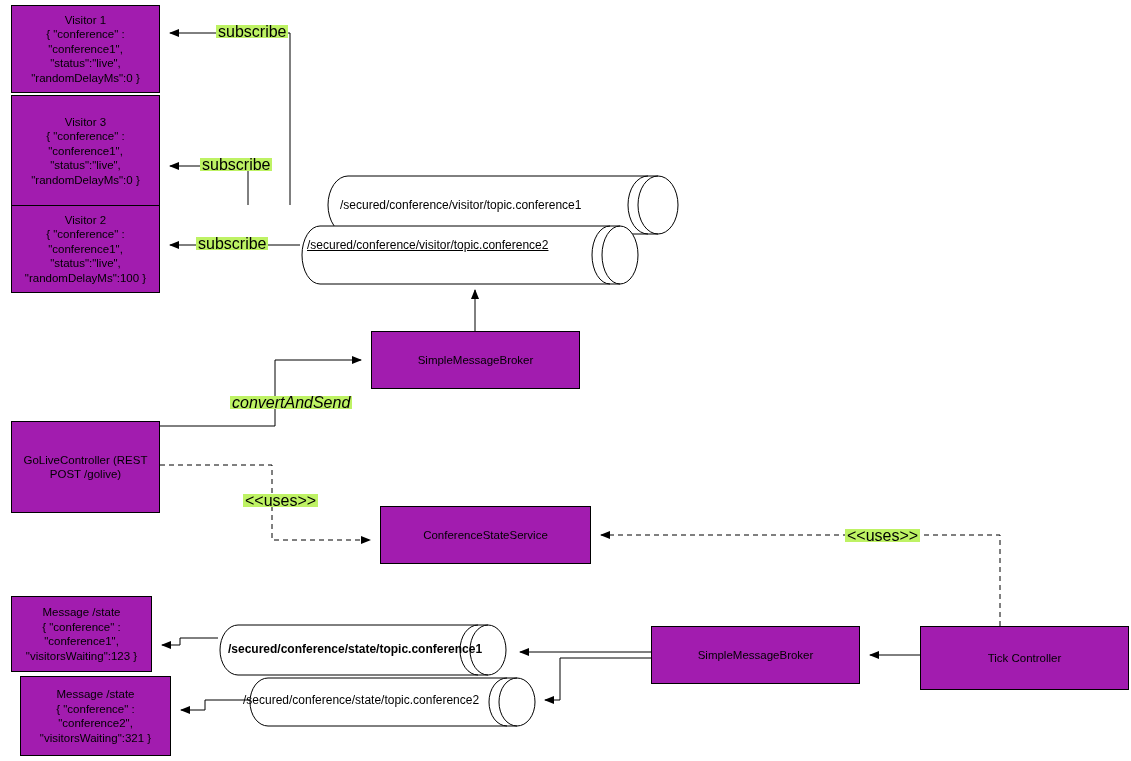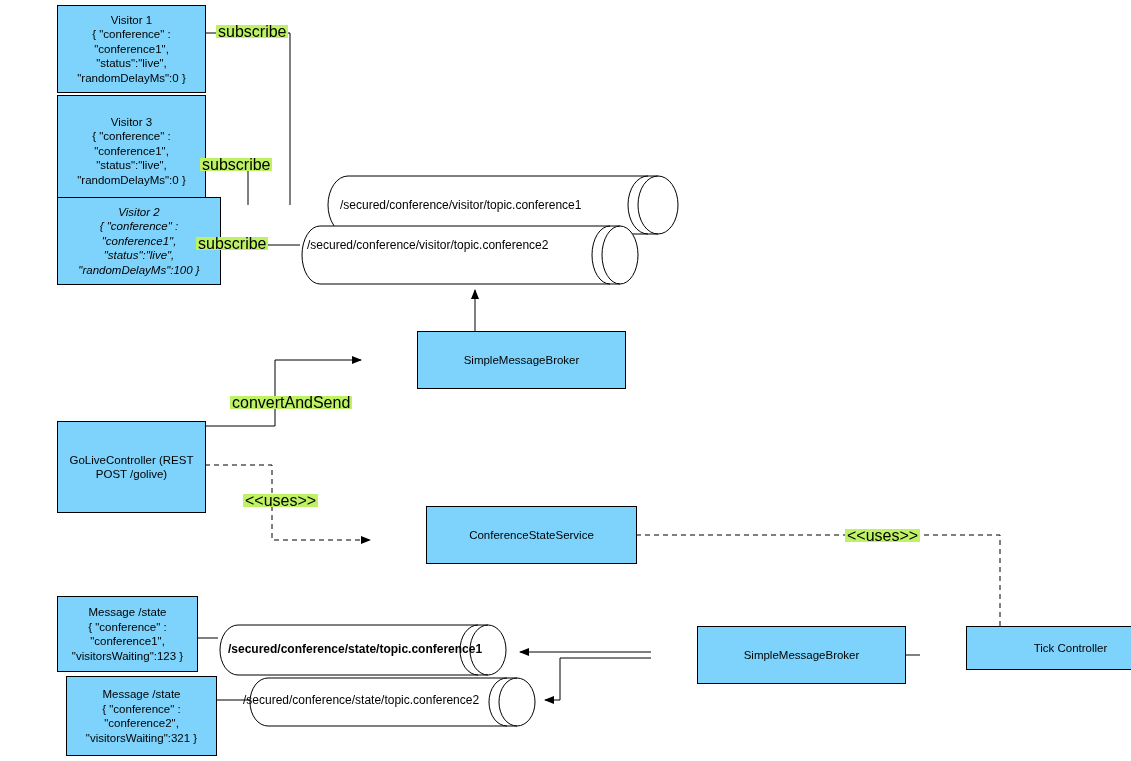--- a/index.html
+++ b/index.html
@@ -22,29 +22,28 @@
     left: 0;
     top: 0;
     width: 1131px;
     height: 761px;
     pointer-events: none;
   }
   .node {
     position: absolute;
     box-sizing: border-box;
     border: 1px solid #000000;
-    background: #7dd3fc;
+    background: #a21caf;
     display: flex;
     align-items: center;
     justify-content: center;
     text-align: center;
     font-size: 11.5px;
     line-height: 14.5px;
     color: #000000;
-    margin-left: 46px;
   }
   .node .inner {
     width: 100%;
     padding: 0 4px;
     box-sizing: border-box;
     white-space: pre-line;
   }
   .cyl-label {
     position: absolute;
     font-size: 12px;
@@ -128,61 +127,61 @@
 "status":"live",
 "randomDelayMs":0 }</span>
   </div>
   <div class="node" style="left:11px; top:95px; width:149px; height:112px;">
     <span class="inner">Visitor 3
 { "conference" :
 "conference1",
 "status":"live",
 "randomDelayMs":0 }</span>
   </div>
-  <div class="node" style="left:11px; top:197px; width:164px; height:88px;font-style:italic;">
+  <div class="node" style="left:11px; top:205px; width:149px; height:88px;">
     <span class="inner">Visitor 2
 { "conference" :
 "conference1",
 "status":"live",
 "randomDelayMs":100 }</span>
   </div>
   <div class="node" style="left:371px; top:331px; width:209px; height:58px;">
     <span class="inner">SimpleMessageBroker</span>
   </div>
   <div class="node" style="left:11px; top:421px; width:149px; height:92px;">
     <span class="inner">GoLiveController (REST
 POST /golive)</span>
   </div>
   <div class="node" style="left:380px; top:506px; width:211px; height:58px;">
     <span class="inner">ConferenceStateService</span>
   </div>
   <div class="node" style="left:651px; top:626px; width:209px; height:58px;">
     <span class="inner">SimpleMessageBroker</span>
   </div>
-  <div class="node" style="left:920px; top:626px; width:209px; height:44px;">
+  <div class="node" style="left:920px; top:626px; width:209px; height:64px;">
     <span class="inner">Tick Controller</span>
   </div>
   <div class="node" style="left:11px; top:596px; width:141px; height:76px;">
     <span class="inner">Message /state
 { "conference" :
 "conference1",
 "visitorsWaiting":123 }</span>
   </div>
   <div class="node" style="left:20px; top:676px; width:151px; height:80px;">
     <span class="inner">Message /state
 { "conference" :
 "conference2",
 "visitorsWaiting":321 }</span>
   </div>
 
   <div class="cyl-label" style="left:340px; top:198px;">/secured/conference/visitor/topic.conference1</div>
-  <div class="cyl-label" style="left:307px; top:238px;">/secured/conference/visitor/topic.conference2</div>
+  <div class="cyl-label" style="left:307px; top:238px;text-decoration:underline;">/secured/conference/visitor/topic.conference2</div>
   <div class="cyl-label" style="left:228px; top:642px;font-weight:bold;">/secured/conference/state/topic.conference1</div>
   <div class="cyl-label" style="left:243px; top:693px;">/secured/conference/state/topic.conference2</div>
 
   <div class="edge-label" style="left:216px; top:25px;">subscribe</div>
   <div class="edge-label" style="left:200px; top:158px;">subscribe</div>
   <div class="edge-label" style="left:196px; top:237px;">subscribe</div>
-  <div class="edge-label" style="left:230px; top:396px;">convertAndSend</div>
+  <div class="edge-label" style="left:230px; top:396px;font-style:italic;">convertAndSend</div>
   <div class="edge-label" style="left:243px; top:494px;">&lt;&lt;uses&gt;&gt;</div>
   <div class="edge-label" style="left:845px; top:529px;">&lt;&lt;uses&gt;&gt;</div>
 
 </div>
 
 </body></html>

